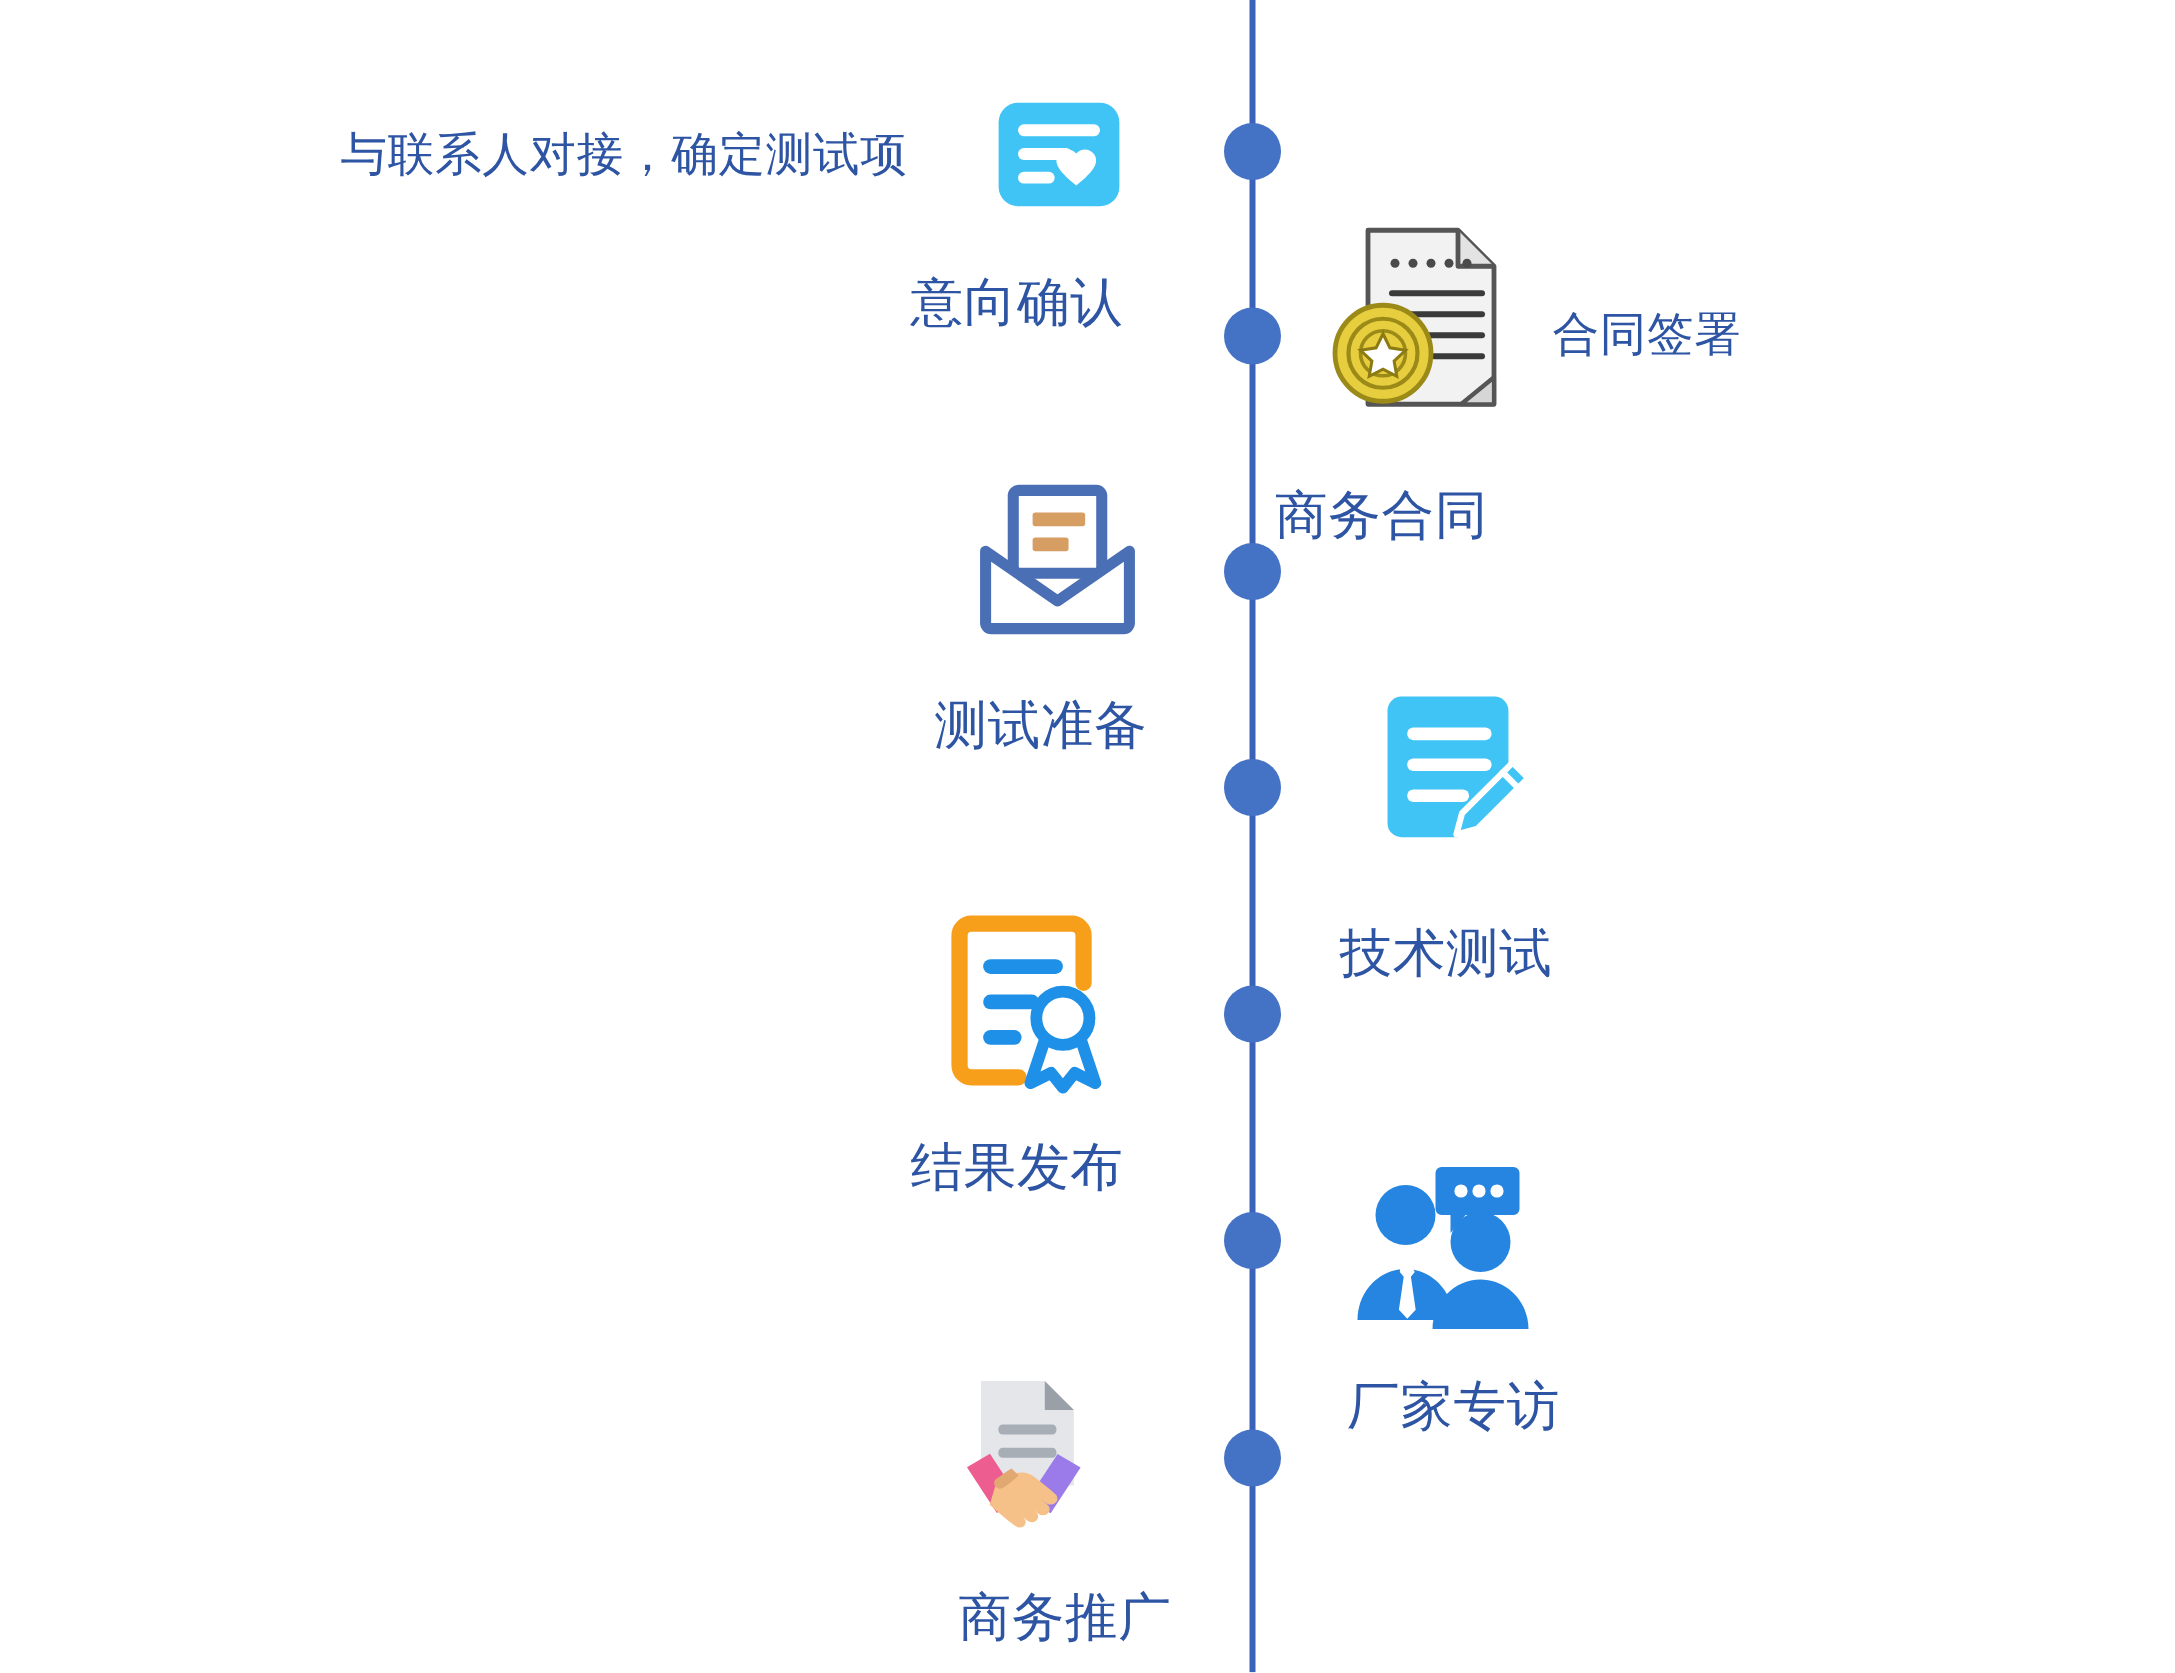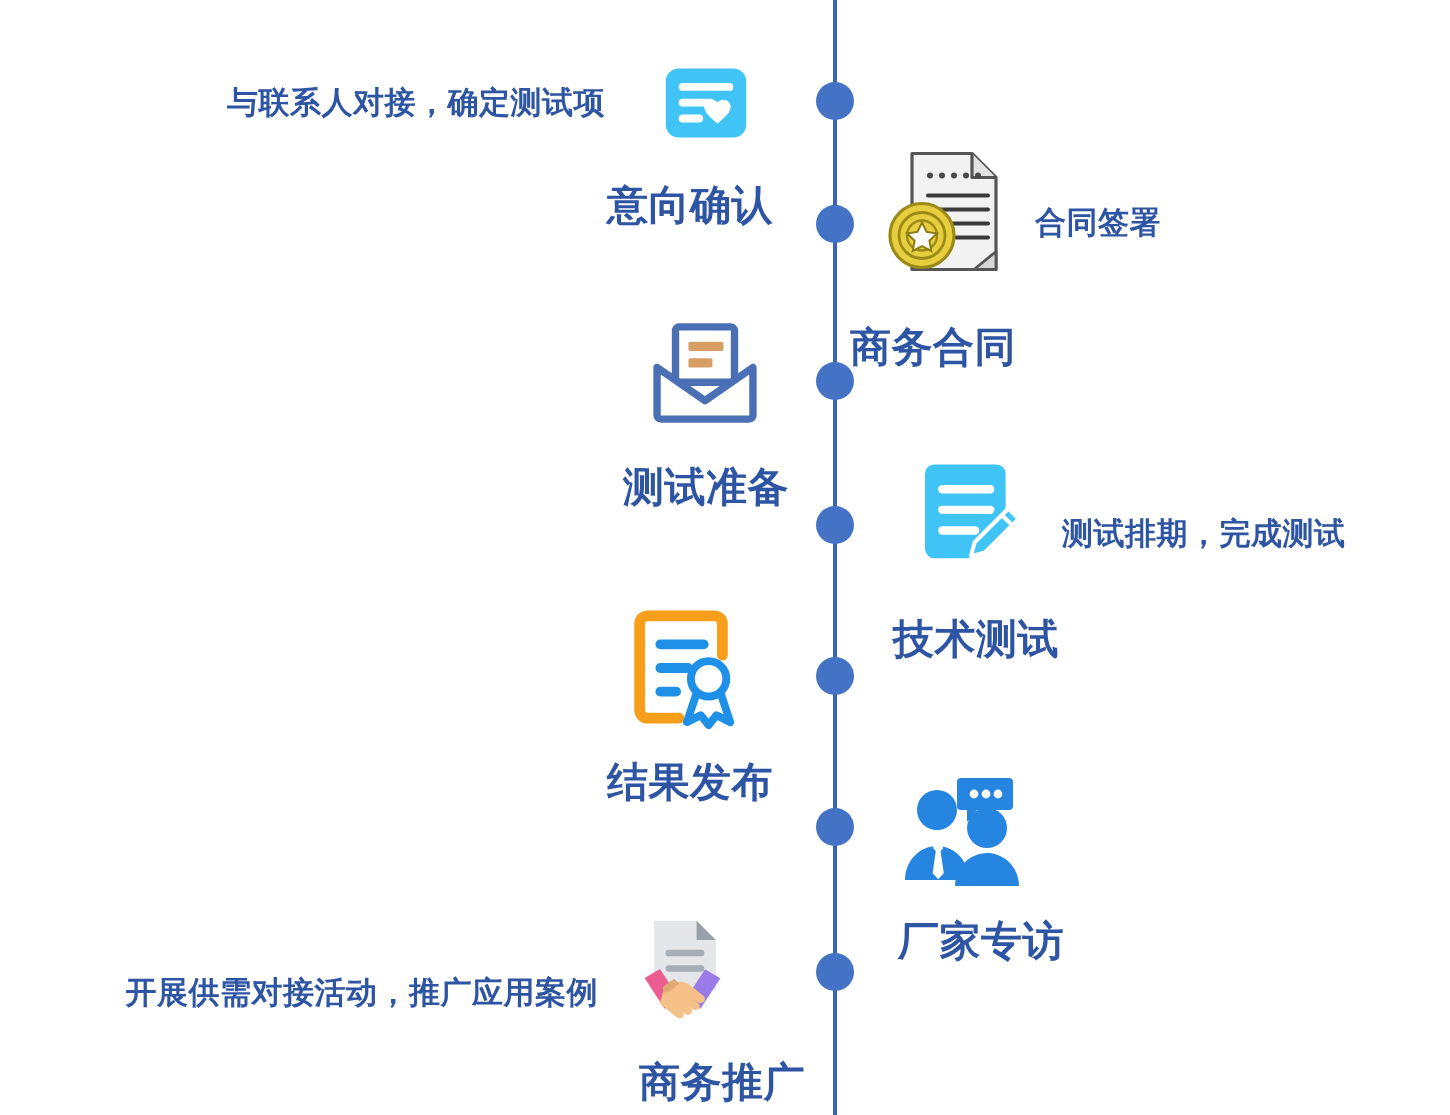--- a/index.html
+++ b/index.html
@@ -33,26 +33,26 @@
     height: 38px;
     border-radius: 50%;
     background: #4472C4;
     left: 816px;
   }
 
   
   .desc, .stage-label {
     position: absolute;
     color: #2E55A3;
-    font-weight: bold;
+    font-weight: normal;
     white-space: nowrap;
     letter-spacing: 0.5px;
   }
   .desc { font-size: 31px; }
-  .stage-label { font-size: 41px; }
+  .stage-label { font-size: 35px; }
   .desc.right-align { text-align: right; }
 
   
   .icon-tile {
     position: absolute;
     background: #ffffff;
     display: flex;
     align-items: center;
     justify-content: center;
   }
@@ -137,21 +137,20 @@
         <rect x="15" y="25" width="30" height="4.5" rx="2.2"></rect>
         <rect x="15" y="36" width="22" height="4.5" rx="2.2"></rect>
       </g>
       <g>
         <path d="M52.5 26.5 58 32 40 50l-7.5 2 2-7.5z" fill="#3FC4F5" stroke="#ffffff" stroke-width="2.2" stroke-linejoin="round"></path>
         <line x1="49" y1="30" x2="54.5" y2="35.5" stroke="#ffffff" stroke-width="2.2" stroke-linecap="round"></line>
       </g>
     </svg>
   </div>
 
-  <div class="desc" style="left:1062px; top:513px;">测试排期，完成测试</div>
 
   <div class="stage-label" style="left:893px; top:612px;">技术测试</div>
 
   <div class="icon-tile" style="left:608px; top:592px; width:150px; height:150px;">
     <svg width="126" height="126" viewBox="0 0 64 64" aria-hidden="true">
       <path d="M52 26V10a4 4 0 0 0-4-4H14a4 4 0 0 0-4 4v44a4 4 0 0 0 4 4h16" fill="none" stroke="#F79E1B" stroke-width="5.5" stroke-linecap="round" stroke-linejoin="round"></path>
       <g fill="#1E90E8">
         <rect x="18" y="18" width="27" height="5" rx="2.5"></rect>
         <rect x="18" y="30" width="19" height="5" rx="2.5"></rect>
         <rect x="18" y="42" width="13" height="5" rx="2.5"></rect>
@@ -183,21 +182,20 @@
       <g fill="#2585E0">
         <circle cx="46" cy="31" r="10"></circle>
         <path d="M30 60c0-9 7.2-16.5 16-16.5S62 51 62 60z"></path>
       </g>
     </svg>
   </div>
 
 
   <div class="stage-label" style="left:886px; top:914px;margin-left:12px;">厂家专访</div>
 
-  <div class="desc right-align" style="left:18px; top:972px; width:580px;">开展供需对接活动，推广应用案例</div>
 
   <div class="icon-tile" style="left:605px; top:896px; width:155px; height:150px;">
     <svg width="124" height="120" viewBox="0 0 64 62" aria-hidden="true">
       <path d="M17 5h22l10 10v26H17z" fill="#E4E6EA"></path>
       <path d="M39 5v10h10z" fill="#9AA0A8"></path>
       <g fill="#A8AEB6">
         <rect x="23" y="20" width="20" height="3.4" rx="1.5"></rect>
         <rect x="23" y="28" width="20" height="3.4" rx="1.5"></rect>
       </g>
       <path d="M13 33.5 21.5 30l8 17-8.5 3.6z" fill="#EE5D8F" transform="rotate(-8 21 40)"></path>

